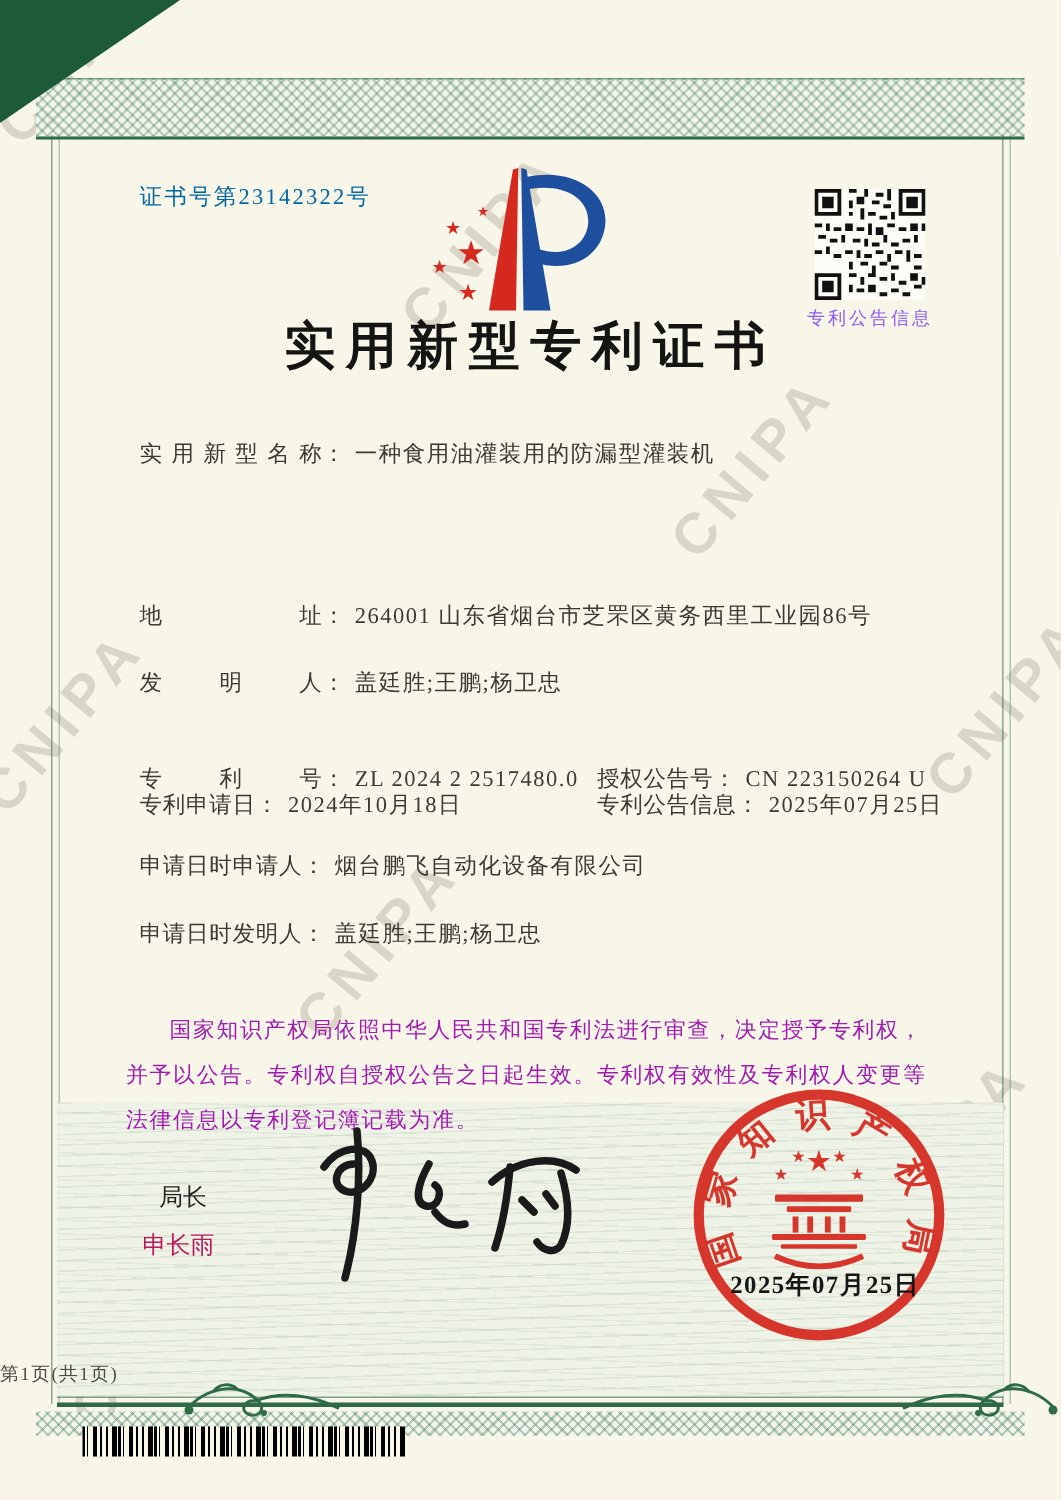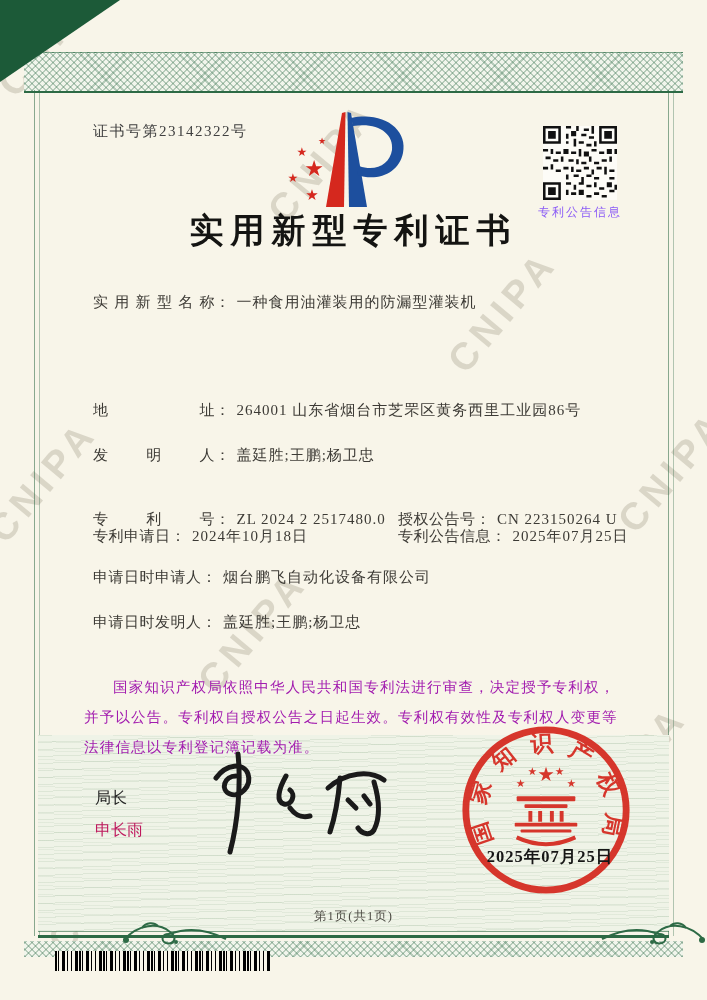--- a/index.html
+++ b/index.html
@@ -30,21 +30,21 @@
   .band-top{top:52px;height:38px;border-bottom:2px solid #2d6a45;border-top:1px solid rgba(45,106,69,.6);}
   .band-bottom{top:941px;height:16px;}
   .vline{position:absolute;top:90px;height:846px;width:4px;z-index:2;
     border-left:1px solid rgba(45,106,69,.55);border-right:1px solid rgba(45,106,69,.35);}
   .vline.left{left:34px;} .vline.right{left:668px;}
   .hline-thin{position:absolute;left:38px;right:38px;top:931px;height:1px;background:rgba(45,106,69,.6);z-index:2;}
   .hline-thick{position:absolute;left:38px;right:38px;top:935px;height:3px;background:#2d6a45;z-index:2;}
   .flourish{position:absolute;top:918px;width:110px;height:32px;z-index:4;}
   .flourish.right{transform:scaleX(-1);}
   
-  .cert-no{position:absolute;left:93px;top:122px;font-size:15px;letter-spacing:1.5px;color:#404040;z-index:5;}
+  .cert-no{position:absolute;left:93px;top:122px;font-size:15px;letter-spacing:1.5px;color:#0369a1;z-index:5;}
   .logo{position:absolute;left:282px;top:110px;z-index:5;}
   .qr{position:absolute;left:543px;top:126px;z-index:5;}
   .qr-caption{position:absolute;left:518px;top:204px;width:124px;text-align:center;
     font-size:12px;letter-spacing:2px;color:#8b5cf6;z-index:5;}
   .title{position:absolute;left:0;right:0;top:208px;text-align:center;
     font-size:34px;font-weight:bold;letter-spacing:7px;color:#141412;z-index:5;}
   
   .frow{position:absolute;left:93px;right:60px;font-size:15px;letter-spacing:.5px;z-index:5;white-space:nowrap;}
   .flabel{display:inline-block;width:122px;text-align:justify;text-align-last:justify;vertical-align:bottom;}
   .colon{display:inline-block;margin-right:6px;}
@@ -52,30 +52,30 @@
   .rcol{position:absolute;left:305px;top:0;}
   
   .body-text{position:absolute;left:84px;right:82px;top:672px;font-size:14.5px;line-height:30px;
     letter-spacing:1.2px;color:#a21caf;text-indent:2em;z-index:5;}
   
   .wave-band{position:absolute;left:38px;right:38px;top:735px;height:196px;z-index:2;
     background-color:#eff3e7;
     background-image:
       repeating-linear-gradient(178deg,rgba(110,150,110,.14) 0 1px,transparent 1px 7px),
       repeating-linear-gradient(2deg,rgba(110,150,110,.10) 0 1px,transparent 1px 9px);}
-  .director-title{position:absolute;left:95px;top:788px;font-size:16px;z-index:5;
+  .director-title{position:absolute;left:106px;top:788px;font-size:16px;z-index:5;
     font-family:"Liberation Sans","DejaVu Sans",sans-serif;color:#232323;}
   .director-name{position:absolute;left:95px;top:820px;font-size:16px;z-index:5;
     font-family:"Liberation Sans","DejaVu Sans",sans-serif;color:#be185d;}
   .signature{position:absolute;left:198px;top:748px;z-index:6;}
   .seal{position:absolute;left:458px;top:722px;z-index:6;}
   .seal-date{position:absolute;left:470px;top:846px;width:160px;text-align:center;z-index:7;
     font-size:16.5px;font-weight:600;letter-spacing:1px;color:#161616;}
   
-  .page-no{position:absolute;left:0;right:0;top:908px;text-align:center;font-size:12.5px;
+  .page-no{position:absolute;left:0;right:0;top:908px;font-size:12.5px;
     letter-spacing:1px;color:#4c4a43;z-index:5;}
   .barcode{position:absolute;left:55px;top:951px;width:215px;height:20px;z-index:6;
     background:repeating-linear-gradient(90deg,
       #000 0 2px,#f8f5e9 2px 3px,#000 3px 4px,#f8f5e9 4px 7px,
       #000 7px 10px,#f8f5e9 10px 12px,#000 12px 13px,#f8f5e9 13px 16px,
       #000 16px 17px,#f8f5e9 17px 20px,#000 20px 23px,#f8f5e9 23px 24px);}
 </style>
 </head>
 <body>
 

